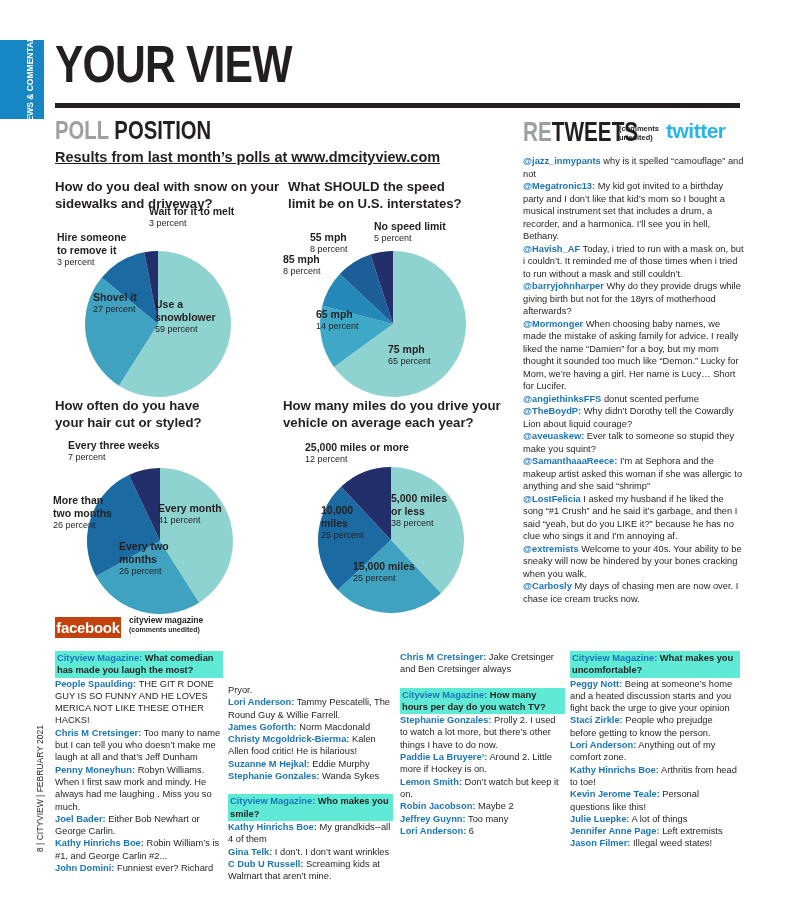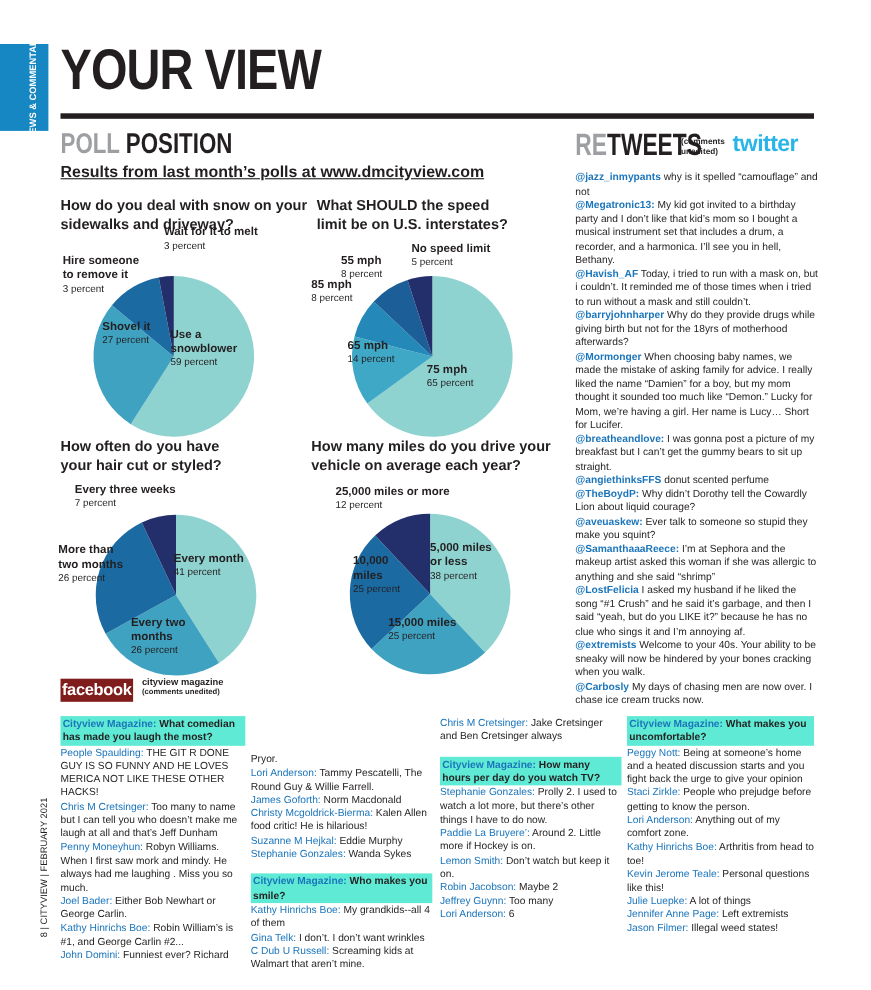--- a/index.html
+++ b/index.html
@@ -15,27 +15,27 @@
   .chart .q { font-weight:bold; font-size:13.2px; line-height:17px; white-space:nowrap; }
   .chart svg { position:absolute; left:0; top:0; overflow:visible; }
   .lbl { position:absolute; font-size:9px; line-height:11px; white-space:nowrap; }
   .lbl b { font-size:10.5px; line-height:13px; display:block; }
   .rt-head { position:absolute; left:523px; top:118px; font-weight:bold; font-size:28px; line-height:28px; transform:scaleX(0.74); transform-origin:left top; }
   .rt-head .light { color:#9d9fa2; }
   .rt-note { position:absolute; left:619px; top:124px; font-weight:bold; font-size:7.5px; line-height:9px; }
   .twitter-logo { position:absolute; left:666px; top:119px; font-weight:bold; font-size:21px; color:#29b5e8; letter-spacing:-0.5px; }
   .tweets { position:absolute; left:523px; top:155px; width:222px; font-size:9.3px; line-height:12.5px; }
   .tweet .h { color:#1b75bb; font-weight:bold; }
-  .fb-logo { position:absolute; left:55px; top:617px; width:66px; height:21px; background:#7f1d1d; color:#fff; font-weight:bold; font-size:15px; line-height:21px; text-align:center; letter-spacing:-0.3px; }
+  .fb-logo { position:absolute; left:55px; top:617px; width:66px; height:21px; background:#c2410c; color:#fff; font-weight:bold; font-size:15px; line-height:21px; text-align:center; letter-spacing:-0.3px; }
   .fb-title { position:absolute; left:129px; top:615px; font-weight:bold; font-size:8.5px; line-height:10px; }
   .fb-title .small { font-size:7px; }
   .fbcol { position:absolute; width:170px; font-size:9.3px; line-height:12.3px; }
   .fbcol .qbox { background:#5eead4; font-weight:bold; padding:1px 2px; margin-bottom:0; }
   .fbcol .qbox .hq { color:#1b75bb; }
-  .fbcol .c .h { color:#1b75bb; font-weight:normal; }
+  .fbcol .c .h { color:#1b75bb; font-weight:bold; }
   .gap { height:12px; }
   .footer { position:absolute; left:35px; top:852px; transform:rotate(-90deg); transform-origin:left top; font-size:8.5px; white-space:nowrap; color:#231f20; }
 </style>
 </head>
 <body>
 
 <div class="side-tab">
     <span>NEWS &amp; COMMENTARY</span>
   </div>
 <div class="page-title">YOUR VIEW</div>
@@ -65,39 +65,39 @@
       <div>What SHOULD the speed</div>
       <div>limit be on U.S. interstates?</div>
     </div>
     <svg width="225" height="230">
       <path d="M105,146 L105,73 A73,73 0 1 1 45.94175941062885,188.90832341735054 Z" fill="#8ed3d0"></path>
       <path d="M105,146 L45.94175941062885,188.90832341735054 A73,73 0 0 1 34.29342923760993,127.84563823696558 Z" fill="#3fa8c6"></path>
       <path d="M105,146 L34.29342923760993,127.84563823696558 A73,73 0 0 1 51.78529019823696,96.02806126720571 Z" fill="#2488b8"></path>
       <path d="M105,146 L51.78529019823696,96.02806126720571 A73,73 0 0 1 82.44175941062883,76.5728743104538 Z" fill="#1c5f98"></path>
       <path d="M105,146 L82.44175941062883,76.5728743104538 A73,73 0 0 1 104.99999999999999,73 Z" fill="#232f6b"></path>
     </svg>
-    <div class="lbl" style="left: 100px; top: 152px;"><b>75 mph</b><span>65 percent</span></div>
+    <div class="lbl" style="left: 100px; top: 165px;"><b>75 mph</b><span>65 percent</span></div>
     <div class="lbl" style="left: 28px; top: 130px;"><b>65 mph</b><span>14 percent</span></div>
     <div class="lbl" style="left: -5px; top: 75px;"><b>85 mph</b><span>8 percent</span></div>
     <div class="lbl" style="left: 22px; top: 53px;"><b>55 mph</b><span>8 percent</span></div>
     <div class="lbl" style="left: 86px; top: 42px;"><b>No speed limit</b><span>5 percent</span></div>
   </div>
 <div class="chart" id="chart2" style="left:55px;top:397px;width:225px;height:210px;">
     <div class="q">
       <div>How often do you have</div>
       <div>your hair cut or styled?</div>
     </div>
     <svg width="225" height="230">
       <path d="M105,144 L105,71 A73,73 0 0 1 144.11535603346678,205.6359385616471 Z" fill="#8ed3d0"></path>
       <path d="M105,144 L144.11535603346678,205.6359385616471 A73,73 0 0 1 41.029612356797976,179.16801820942524 Z" fill="#3fa2c1"></path>
       <path d="M105,144 L41.029612356797976,179.16801820942524 A73,73 0 0 1 73.91811171574967,77.94762516998058 Z" fill="#1c6aa2"></path>
       <path d="M105,144 L73.91811171574967,77.94762516998058 A73,73 0 0 1 104.99999999999999,71 Z" fill="#232f6b"></path>
     </svg>
     <div class="lbl" style="left: 103px; top: 105px;"><b>Every month</b><span>41 percent</span></div>
-    <div class="lbl" style="left: 64px; top: 143px; margin-top: 20px;"><b>Every two</b><b>months</b><span>26 percent</span></div>
+    <div class="lbl" style="left: 64px; top: 143px;"><b>Every two</b><b>months</b><span>26 percent</span></div>
     <div class="lbl" style="left: -2px; top: 97px;"><b>More than</b><b>two months</b><span>26 percent</span></div>
     <div class="lbl" style="left: 13px; top: 42px;"><b>Every three weeks</b><span>7 percent</span></div>
   </div>
 <div class="chart" id="chart3" style="left:283px;top:397px;width:225px;height:210px;">
     <div class="q">
       <div>How many miles do you drive your</div>
       <div>vehicle on average each year?</div>
     </div>
     <svg width="225" height="230">
       <path d="M108,143 L108,70 A73,73 0 0 1 157.97193873279429,196.21470980176304 Z" fill="#8ed3d0"></path>
@@ -116,21 +116,20 @@
     <div>(comments</div>
     <div>unedited)</div>
   </div>
 <div class="twitter-logo">twitter</div>
 <div class="tweets" id="tweets">
     <div class="tweet"><span class="h">@jazz_inmypants</span><span> why is it spelled “camouflage” and not</span></div>
     <div class="tweet"><span class="h">@Megatronic13:</span><span> My kid got invited to a birthday party and I don’t like that kid’s mom so I bought a musical instrument set that includes a drum, a recorder, and a harmonica. I’ll see you in hell, Bethany.</span></div>
     <div class="tweet"><span class="h">@Havish_AF</span><span> Today, i tried to run with a mask on, but i couldn’t. It reminded me of those times when i tried to run without a mask and still couldn’t.</span></div>
     <div class="tweet"><span class="h">@barryjohnharper</span><span> Why do they provide drugs while giving birth but not for the 18yrs of motherhood afterwards?</span></div>
     <div class="tweet"><span class="h">@Mormonger</span><span> When choosing baby names, we made the mistake of asking family for advice. I really liked the name “Damien” for a boy, but my mom thought it sounded too much like “Demon.” Lucky for Mom, we’re having a girl. Her name is Lucy… Short for Lucifer.</span></div>
-    <div class="tweet"><span class="h">@breatheandlove:</span><span> I was gonna post a picture of my breakfast but I can’t get the gummy bears to sit up straight.</span></div>
     <div class="tweet"><span class="h">@angiethinksFFS</span><span> donut scented perfume</span></div>
     <div class="tweet"><span class="h">@TheBoydP:</span><span> Why didn’t Dorothy tell the Cowardly Lion about liquid courage?</span></div>
     <div class="tweet"><span class="h">@aveuaskew:</span><span> Ever talk to someone so stupid they make you squint?</span></div>
     <div class="tweet"><span class="h">@SamanthaaaReece:</span><span> I’m at Sephora and the makeup artist asked this woman if she was allergic to anything and she said “shrimp”</span></div>
     <div class="tweet"><span class="h">@LostFelicia</span><span> I asked my husband if he liked the song “#1 Crush” and he said it’s garbage, and then I said “yeah, but do you LIKE it?” because he has no clue who sings it and I’m annoying af.</span></div>
     <div class="tweet"><span class="h">@extremists</span><span> Welcome to your 40s. Your ability to be sneaky will now be hindered by your bones cracking when you walk.</span></div>
     <div class="tweet"><span class="h">@Carbosly</span><span> My days of chasing men are now over. I chase ice cream trucks now.</span></div>
   </div>
 
 <div class="fb-logo">facebook</div>

